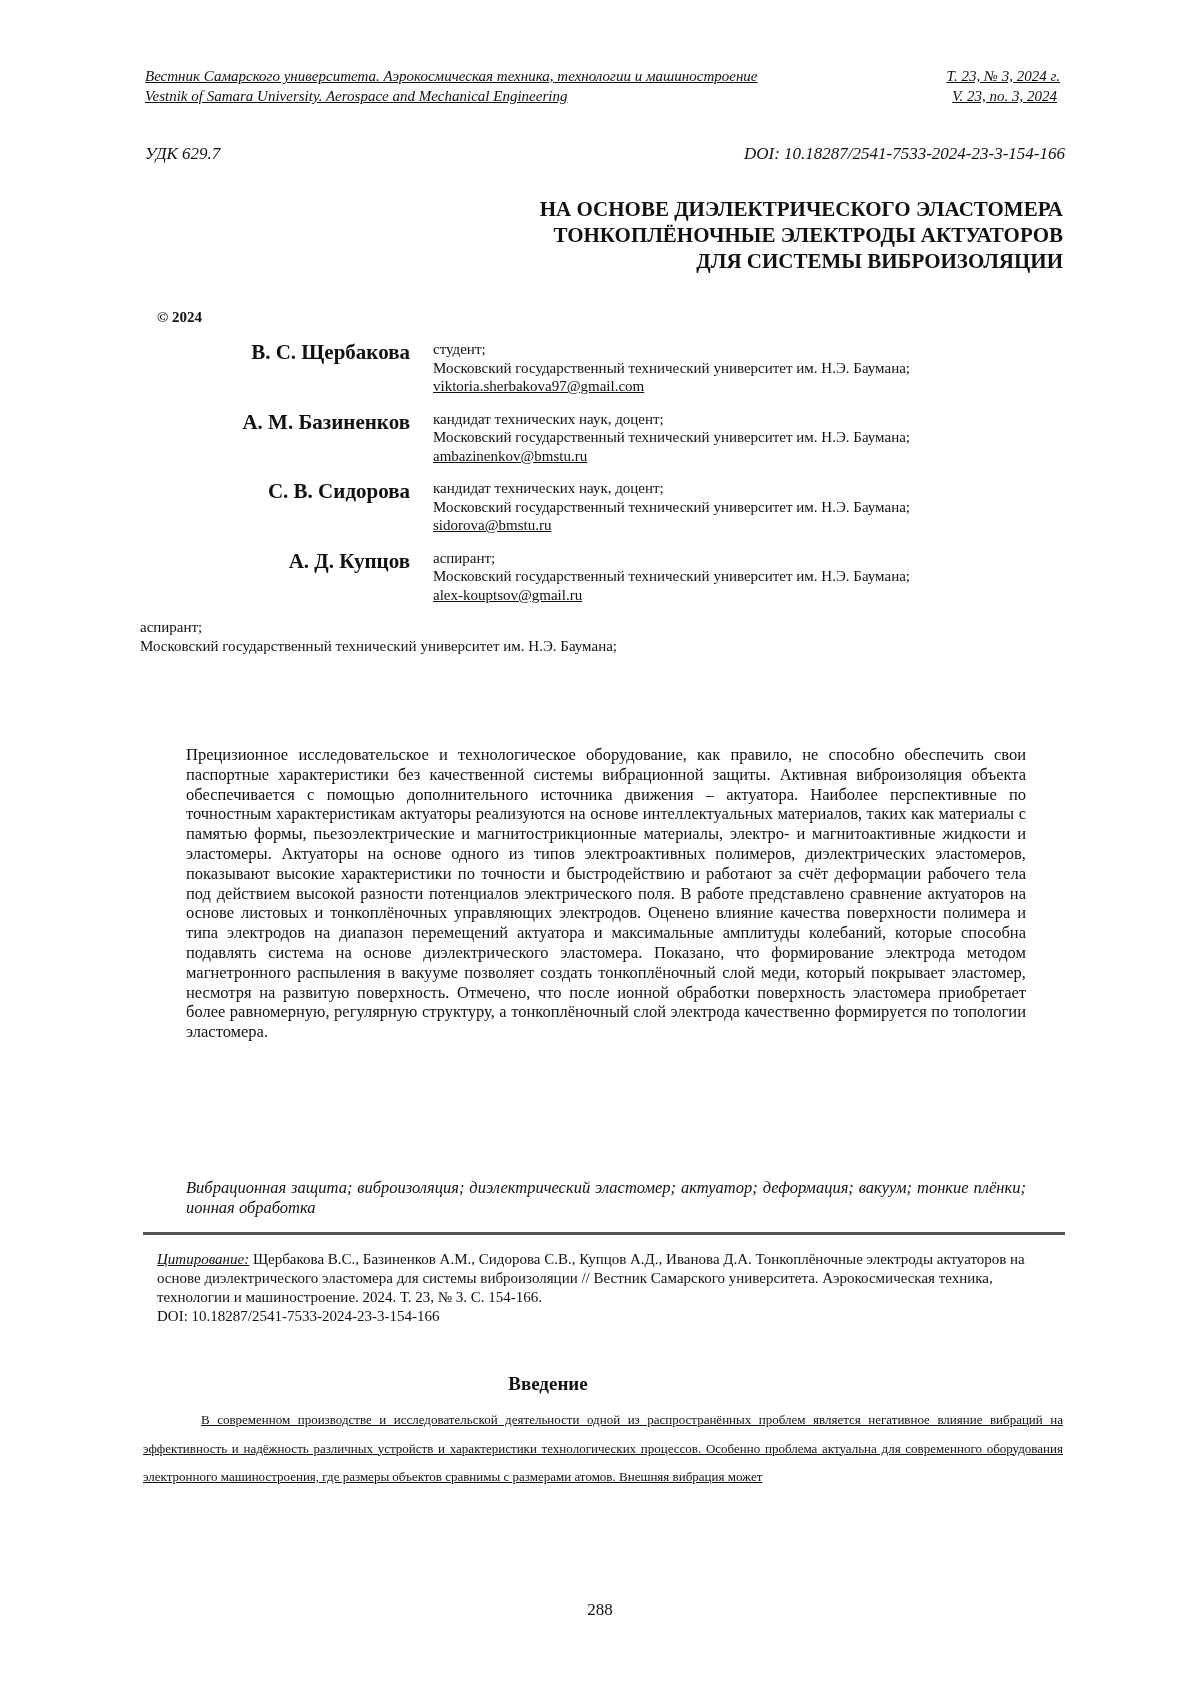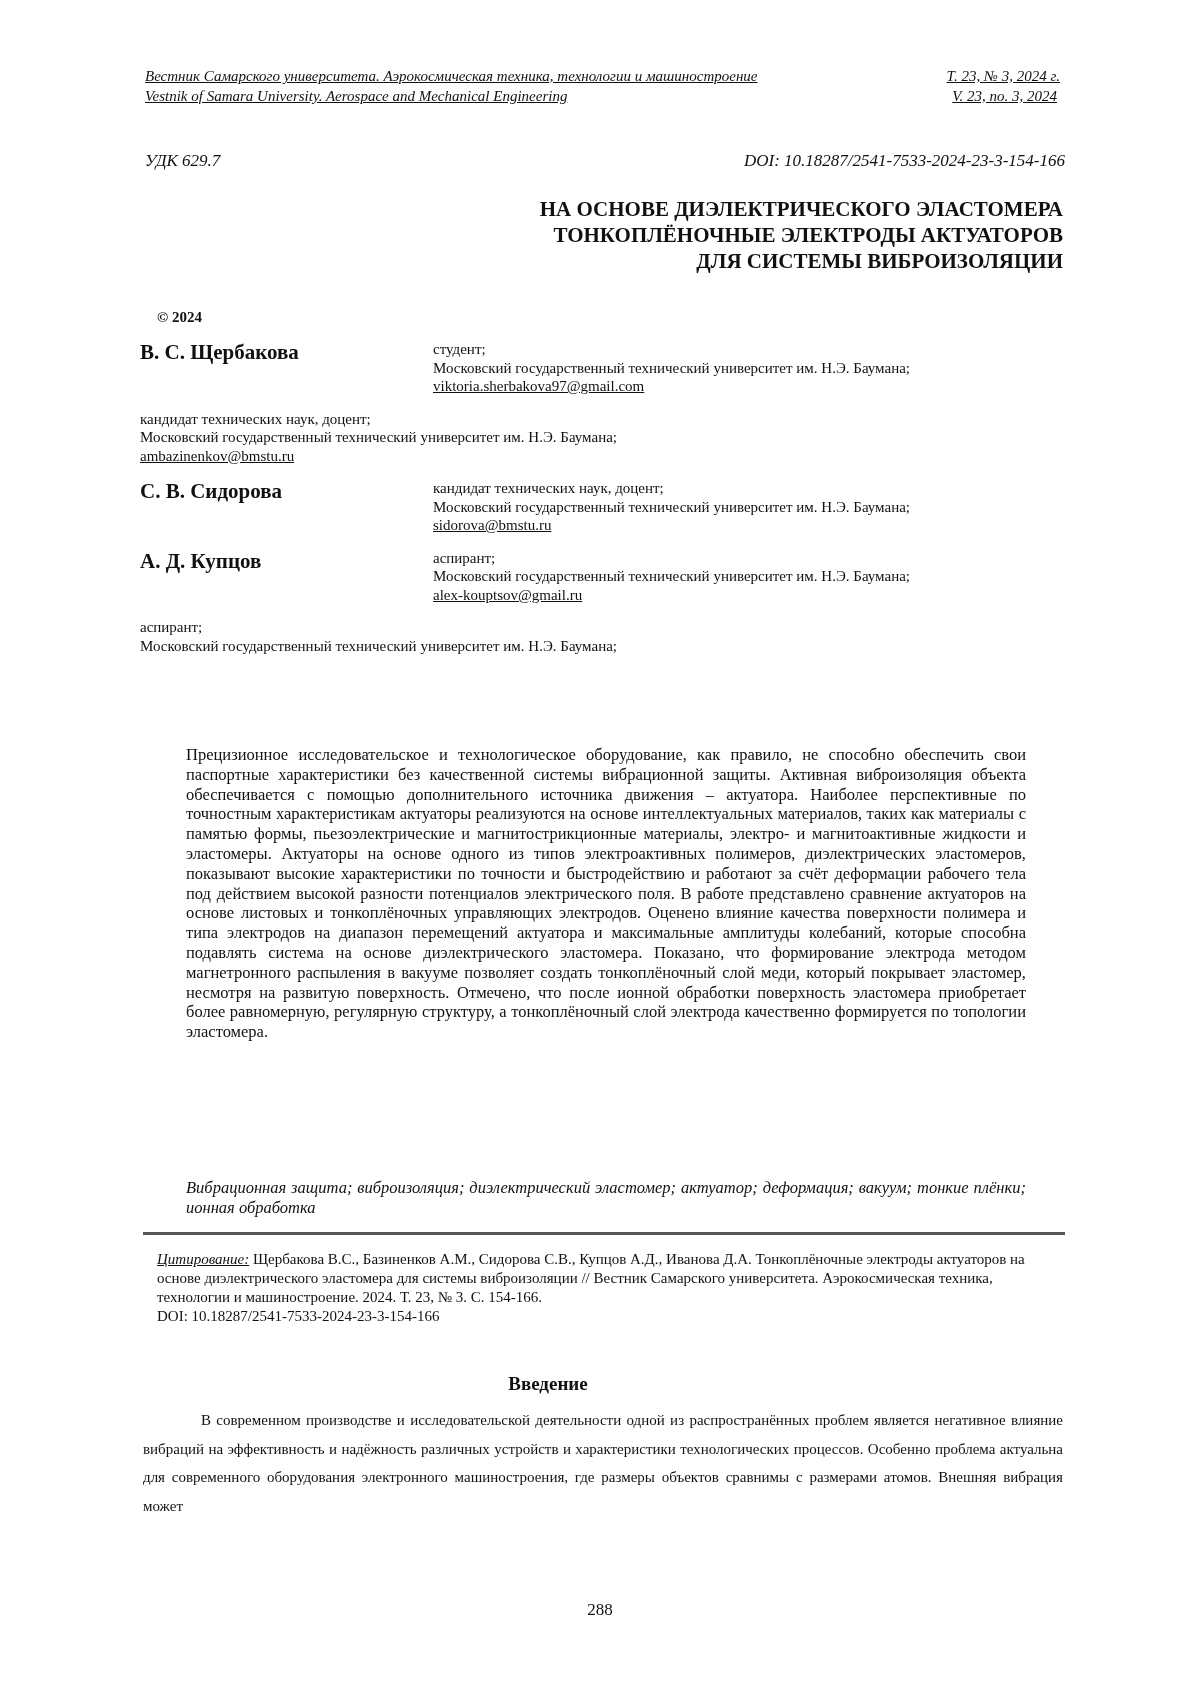--- a/index.html
+++ b/index.html
@@ -5,43 +5,43 @@
   html, body { margin: 0; padding: 0; background: #ffffff; }
   body {
     width: 1200px; height: 1698px; position: relative; overflow: hidden;
     font-family: "Liberation Serif", "DejaVu Serif", serif; color: #111;
   }
   .hdr { position: absolute; left: 145px; width: 915px; font-style: italic; font-size: 15px; line-height: 17px; }
   .hdr .row { display: flex; justify-content: space-between; text-decoration: underline; }
   .hdr .row1 { position: absolute; top: 0; left: 0; width: 915px; gap: 11px; }
   .hdr .row2 { position: absolute; top: 20px; left: 0; width: 912px; }
 
-  .meta { position: absolute; top: 144px; left: 145px; width: 920px; font-style: italic; font-size: 17px; display: flex; justify-content: space-between; margin-top: 7px; }
+  .meta { position: absolute; top: 144px; left: 145px; width: 920px; font-style: italic; font-size: 17px; display: flex; justify-content: space-between; }
 
   .title { position: absolute; top: 196px; right: 137px; text-align: right; font-weight: bold; font-size: 21px; line-height: 26px; }
 
   .copyright { position: absolute; top: 309px; left: 157px; font-weight: bold; font-size: 15px; }
 
   .authors { position: absolute; top: 340px; left: 140px; width: 930px; }
   .author { display: flex; margin-bottom: 14px; }
-  .author .name { width: 293px; font-weight: bold; font-size: 21px; line-height: 24px; padding-right: 23px; box-sizing: border-box; }
+  .author .name { width: 293px; text-align: right; font-weight: bold; font-size: 21px; line-height: 24px; padding-right: 23px; box-sizing: border-box; }
   .author .info { font-size: 15px; line-height: 18.5px; }
   .author .email { text-decoration: underline; }
 
   .abstract { position: absolute; top: 745px; left: 186px; width: 840px; font-size: 16.5px; line-height: 19.8px; text-align: justify; }
   .keywords { position: absolute; top: 1178px; left: 186px; width: 840px; font-size: 16.5px; line-height: 19.8px; font-style: italic; text-align: justify; }
 
   .rule { position: absolute; top: 1232px; left: 143px; width: 922px; height: 3px; background: #555; }
 
   .citation { position: absolute; top: 1250px; left: 157px; width: 900px; font-size: 15px; line-height: 19px; }
   .citation .label { font-style: italic; text-decoration: underline; }
 
   .section-title { position: absolute; top: 1373px; left: 12px; width: 1072px; text-align: center; font-weight: bold; font-size: 19px; }
 
-  .intro { position: absolute; top: 1406px; left: 143px; width: 920px; font-size: 15px; line-height: 28.5px; text-align: justify; text-indent: 58px; }
+  .intro { position: absolute; top: 1406px; left: 143px; width: 920px; font-size: 13px; line-height: 28.5px; text-align: justify; text-indent: 58px; text-decoration: underline; }
 
   .page-num { position: absolute; top: 1600px; left: 0; width: 1200px; text-align: center; font-size: 17px; }
 </style>
 </head>
 <body>
 
 <div class="hdr" style="top:68px;">
   <div class="row row1">
     <span>Вестник Самарского университета. Аэрокосмическая техника, технологии и машиностроение</span>
     <span>Т. 23, № 3, 2024 г.</span>
@@ -68,20 +68,21 @@
 <div class="authors">
   <div class="author">
     <div class="name">В. С. Щербакова</div>
     <div class="info">
       <div>студент;</div>
       <div>Московский государственный технический университет им. Н.Э. Баумана;</div>
       <div class="email">viktoria.sherbakova97@gmail.com</div>
     </div>
   </div>
   <div class="author">
+    <div class="name">А. М. Базиненков</div>
     <div class="info">
       <div>кандидат технических наук, доцент;</div>
       <div>Московский государственный технический университет им. Н.Э. Баумана;</div>
       <div class="email">ambazinenkov@bmstu.ru</div>
     </div>
   </div>
   <div class="author">
     <div class="name">С. В. Сидорова</div>
     <div class="info">
       <div>кандидат технических наук, доцент;</div>

